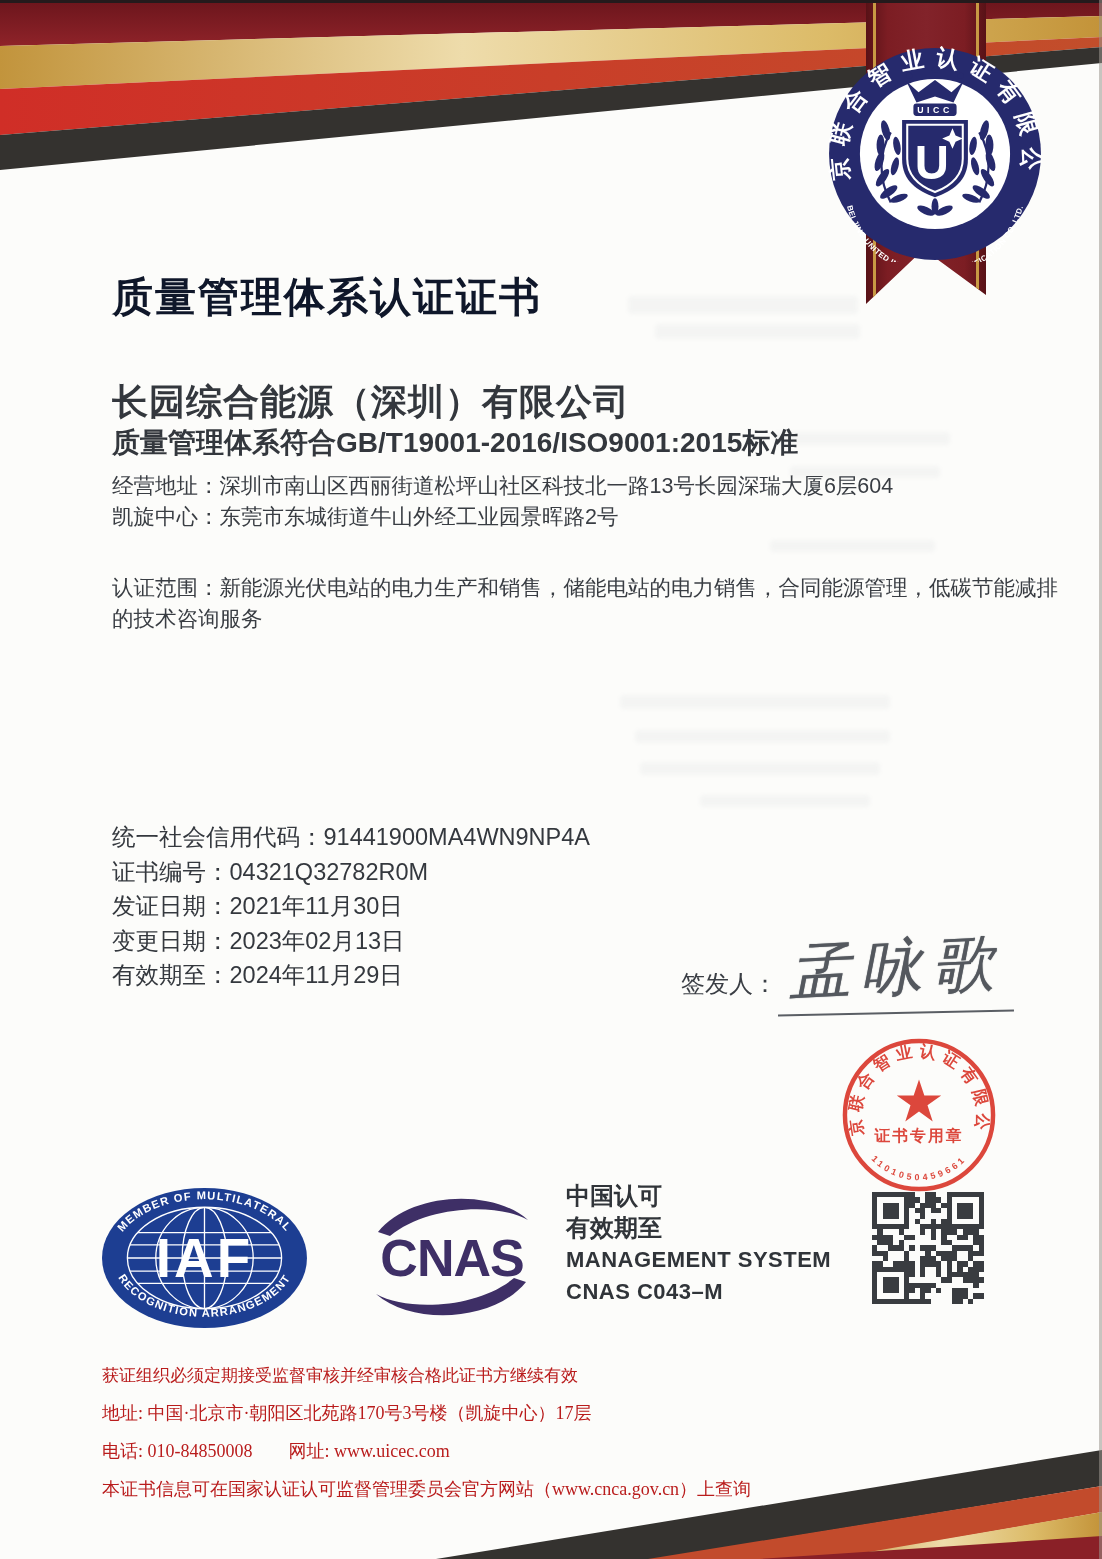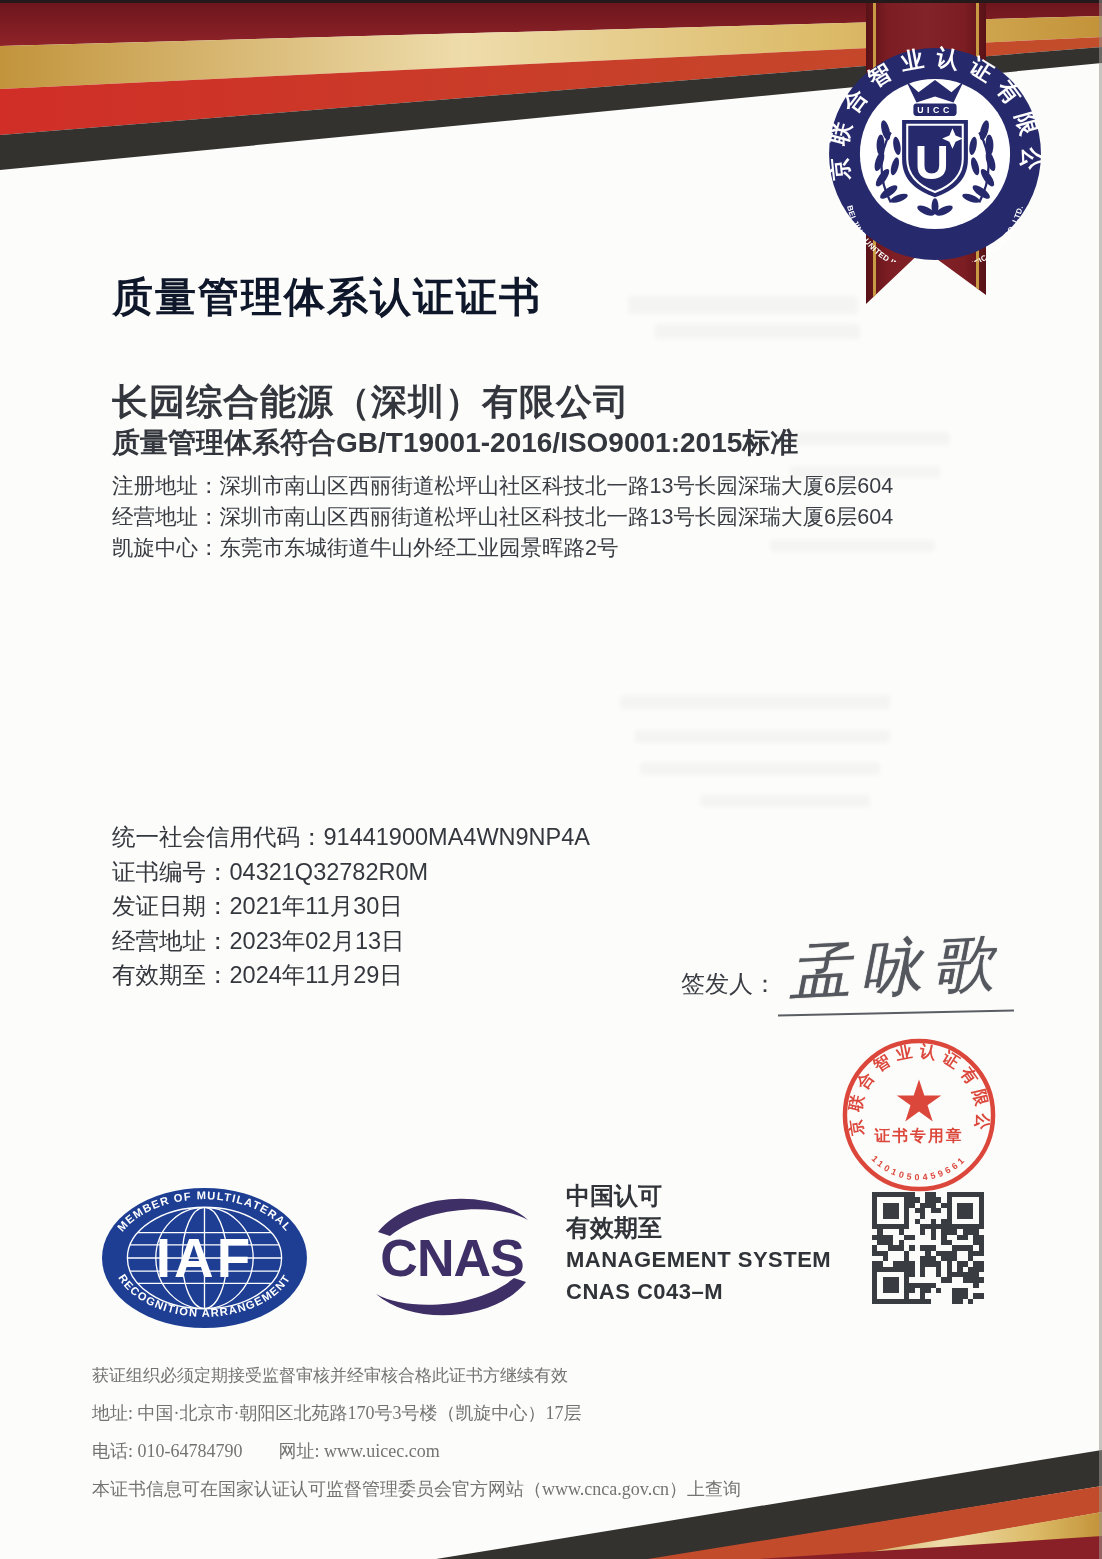--- a/index.html
+++ b/index.html
@@ -39,21 +39,21 @@
   .qr div{background:transparent;}
   .qr .qrc{background:#393c40;}
 
   
   .iaf{left:101px;top:1186px;width:208px;height:144px;}
   .cnas{left:354px;top:1182px;width:196px;height:150px;}
   .accred{left:566px;top:1180px;font-size:24px;line-height:32px;font-weight:600;color:#303439;}
   .accred .en{font-size:22px;font-weight:700;letter-spacing:.5px;}
 
   
-  .foot{left:92px;color:#737373;white-space:pre-wrap;}
+  .foot{left:102px;color:#b91c1c;white-space:pre-wrap;}
   .foot-sans{font-size:17px;font-weight:500;}
   .foot-serif{font-family:"Liberation Serif","DejaVu Serif",serif;font-size:18px;}
 
   .ghost{position:absolute;background:#7d8490;opacity:.06;border-radius:4px;filter:blur(2px);transform:scaleX(-1);}
   .edge-top{left:0;top:0;width:100%;height:3px;background:#241a1c;}
   .edge-right{right:0;top:0;width:3px;height:100%;background:#9a958e;opacity:.55;}
 </style>
 </head>
 <body>
 
@@ -160,31 +160,31 @@
       <ellipse cx="114" cy="160" rx="9" ry="3.6" transform="rotate(-25 114 160)"></ellipse>
       <ellipse cx="105" cy="156" rx="3.4" ry="8"></ellipse>
     </g>
   </svg>
 
   <div class="abs title">质量管理体系认证证书</div>
   <div class="abs company">长园综合能源（深圳）有限公司</div>
   <div class="abs standard">质量管理体系符合GB/T19001-2016/ISO9001:2015标准</div>
 
   <div class="abs addr">
-    <div>注册地址：深圳市南山区西丽街道松坪山社区科技北一路13号长园深瑞大厦6层604</div>
     <div>经营地址：深圳市南山区西丽街道松坪山社区科技北一路13号长园深瑞大厦6层604</div>
     <div>凯旋中心：东莞市东城街道牛山外经工业园景晖路2号</div>
   </div>
 
+  <div class="abs scope">认证范围：新能源光伏电站的电力生产和销售，储能电站的电力销售，合同能源管理，低碳节能减排的技术咨询服务</div>
 
   <div class="abs details">
     <div>统一社会信用代码：91441900MA4WN9NP4A</div>
     <div>证书编号：04321Q32782R0M</div>
     <div>发证日期：2021年11月30日</div>
-    <div>经营地址：2023年02月13日</div>
+    <div>变更日期：2023年02月13日</div>
     <div>有效期至：2024年11月29日</div>
   </div>
 
   <div class="abs signer-label">签发人：</div>
   <div class="abs signature">孟咏歌</div>
   <div class="abs sig-line"></div>
 
   <svg class="abs seal" viewBox="0 0 160 160">
     <circle cx="80" cy="80" r="75" fill="none" stroke="#dd3a2e" stroke-width="4.5"></circle>
     <defs>
@@ -684,18 +684,18 @@
 
   <div class="abs accred">
     <div>中国认可</div>
     <div>有效期至</div>
     <div class="en">MANAGEMENT SYSTEM</div>
     <div class="en">CNAS C043–M</div>
   </div>
 
   <div class="abs foot foot-sans" style="top:1364px">获证组织必须定期接受监督审核并经审核合格此证书方继续有效</div>
   <div class="abs foot foot-serif" style="top:1401px">地址: 中国·北京市·朝阳区北苑路170号3号楼（凯旋中心）17层</div>
-  <div class="abs foot foot-serif" style="top:1439px">电话: 010-64784790　　网址: www.uicec.com</div>
+  <div class="abs foot foot-serif" style="top:1439px">电话: 010-84850008　　网址: www.uicec.com</div>
   <div class="abs foot foot-serif" style="top:1477px">本证书信息可在国家认证认可监督管理委员会官方网站（www.cnca.gov.cn）上查询</div>
 
   <div class="abs edge-top"></div>
   <div class="abs edge-right"></div>
 </div>
 
 </body></html>

